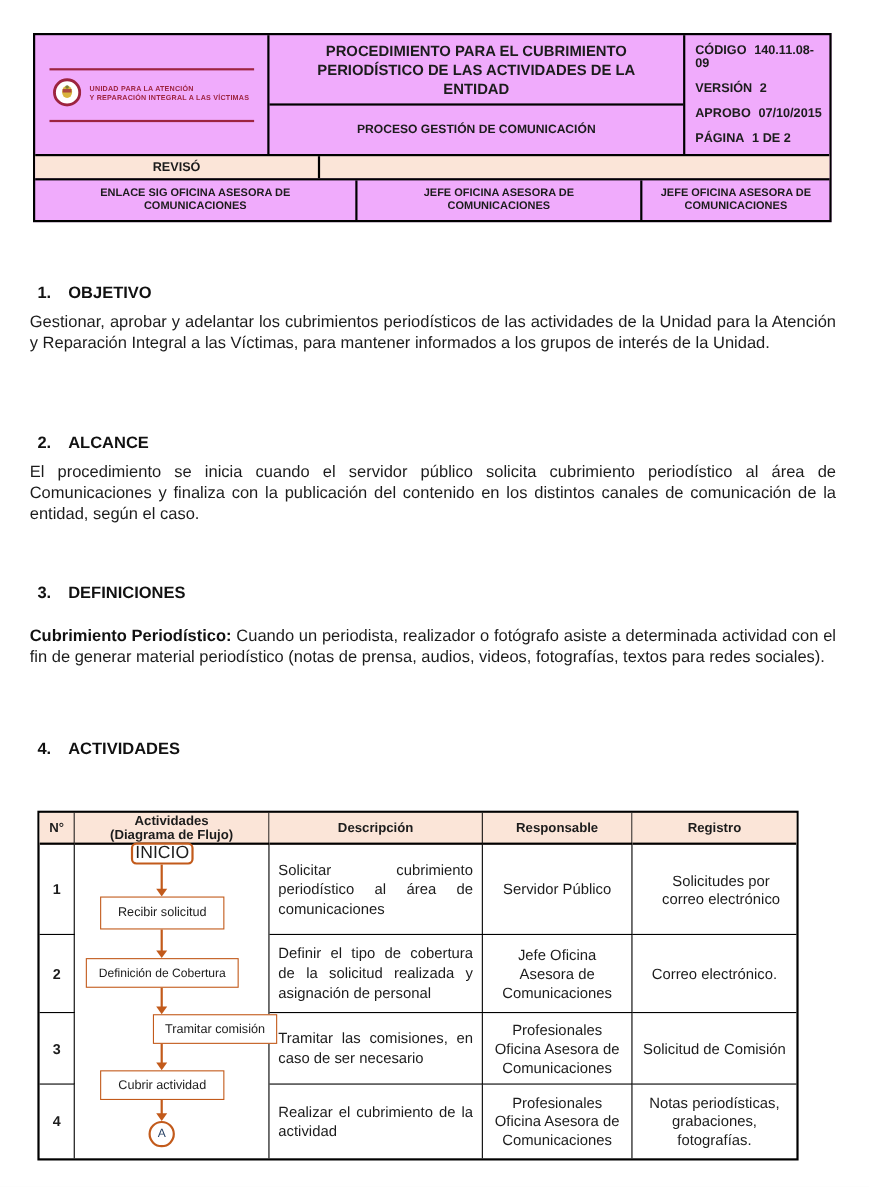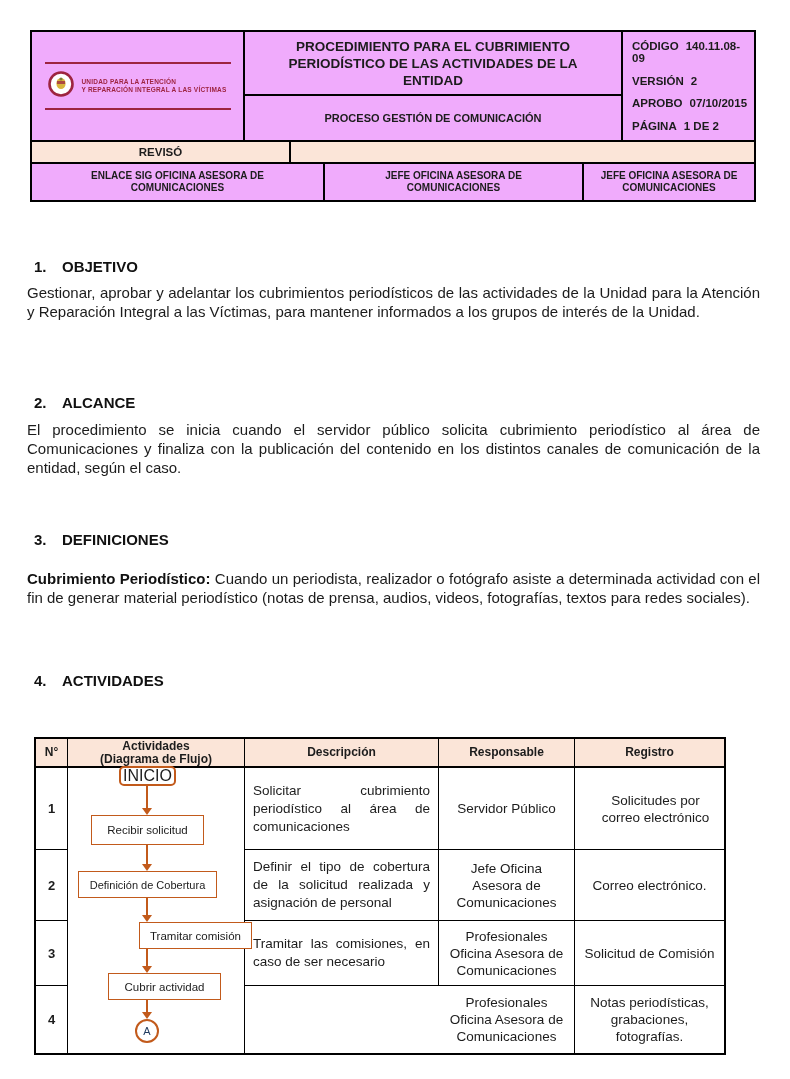--- a/index.html
+++ b/index.html
@@ -51,21 +51,21 @@
   .cell.desc .jtext{text-align:justify;width:100%;}
   .cell.ctr{padding:3px 6px;font-size:13.5px;line-height:17px;text-align:center;}
 
   
   .flow-cell{position:relative;border-right:1.5px solid #000;box-sizing:border-box;}
   .fc-box{position:absolute;border:1.5px solid var(--flow);background:#fff;display:flex;align-items:center;justify-content:center;font-size:11.5px;color:var(--ink);box-sizing:border-box;text-align:center;}
   .fc-start{left:51px;top:-2px;width:57px;height:20px;border-radius:5px;border-width:2px;font-size:16px;}
   .fc-recibir{left:23px;top:47px;width:113px;height:30px;}
   .fc-definicion{left:10px;top:103px;width:139px;height:27px;font-size:11px;}
   .fc-tramitar{left:23px;top:154px;width:113px;height:27px;margin-left:48px;}
-  .fc-cubrir{left:40px;top:205px;width:113px;height:27px;}
+  .fc-cubrir{left:23px;top:205px;width:113px;height:27px;}
   .fc-circle{position:absolute;left:67px;top:251px;width:24px;height:24px;border:2px solid var(--flow);border-radius:50%;background:#fff;display:flex;align-items:center;justify-content:center;font-size:11px;color:#1f3a5f;box-sizing:border-box;}
   .fc-arrow{position:absolute;left:78px;width:2px;background:var(--flow);}
   .fc-arrow::after{content:'';position:absolute;bottom:-6px;left:-4px;width:0;height:0;border-left:5px solid transparent;border-right:5px solid transparent;border-top:7px solid var(--flow);}
   .a1{top:18px;height:23px;}
   .a2{top:77px;height:20px;}
   .a3{top:130px;height:18px;}
   .a4{top:181px;height:18px;}
   .a5{top:232px;height:13px;}
 </style>
 </head>
@@ -182,20 +182,23 @@
 
     <div class="cell desc" style="grid-column:3;grid-row:2;">
         <div class="jtext">Solicitar cubrimiento periodístico al área de comunicaciones</div>
       </div>
     <div class="cell desc" style="grid-column:3;grid-row:4;">
         <div class="jtext">Tramitar las comisiones, en caso de ser necesario</div>
       </div>
     <div class="cell desc" style="grid-column:3;grid-row:3;">
         <div class="jtext">Definir el tipo de cobertura de la solicitud realizada y asignación de personal</div>
       </div>
+    <div class="cell desc no-b" style="grid-column:3;grid-row:5;">
+        <div class="jtext">Realizar el cubrimiento de la actividad</div>
+      </div>
 
     <div class="cell ctr" style="grid-column:4;grid-row:2;">Servidor Público</div>
     <div class="cell ctr" style="grid-column:4;grid-row:3;">Jefe Oficina Asesora de Comunicaciones</div>
     <div class="cell ctr" style="grid-column:4;grid-row:4;">Profesionales Oficina Asesora de Comunicaciones</div>
     <div class="cell ctr no-b" style="grid-column:4;grid-row:5;">Profesionales Oficina Asesora de Comunicaciones</div>
 
     <div class="cell ctr no-r" style="grid-column:5;grid-row:2;">
         <span style="display:block;width:120px;margin-left:12px;">Solicitudes por correo electrónico</span>
       </div>
     <div class="cell ctr no-r" style="grid-column:5;grid-row:4;">Solicitud de Comisión</div>

